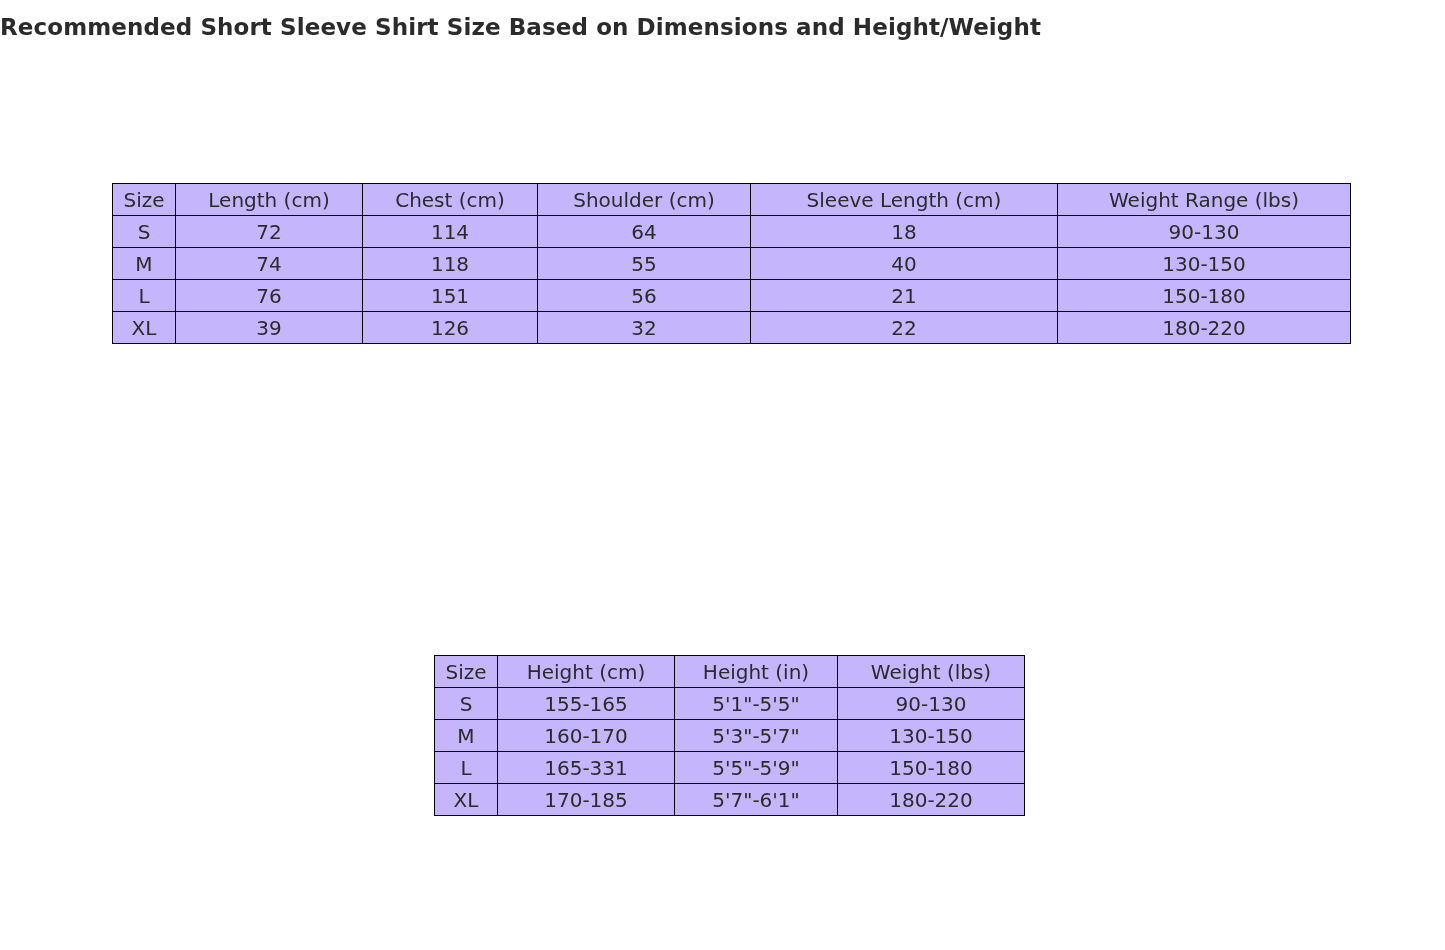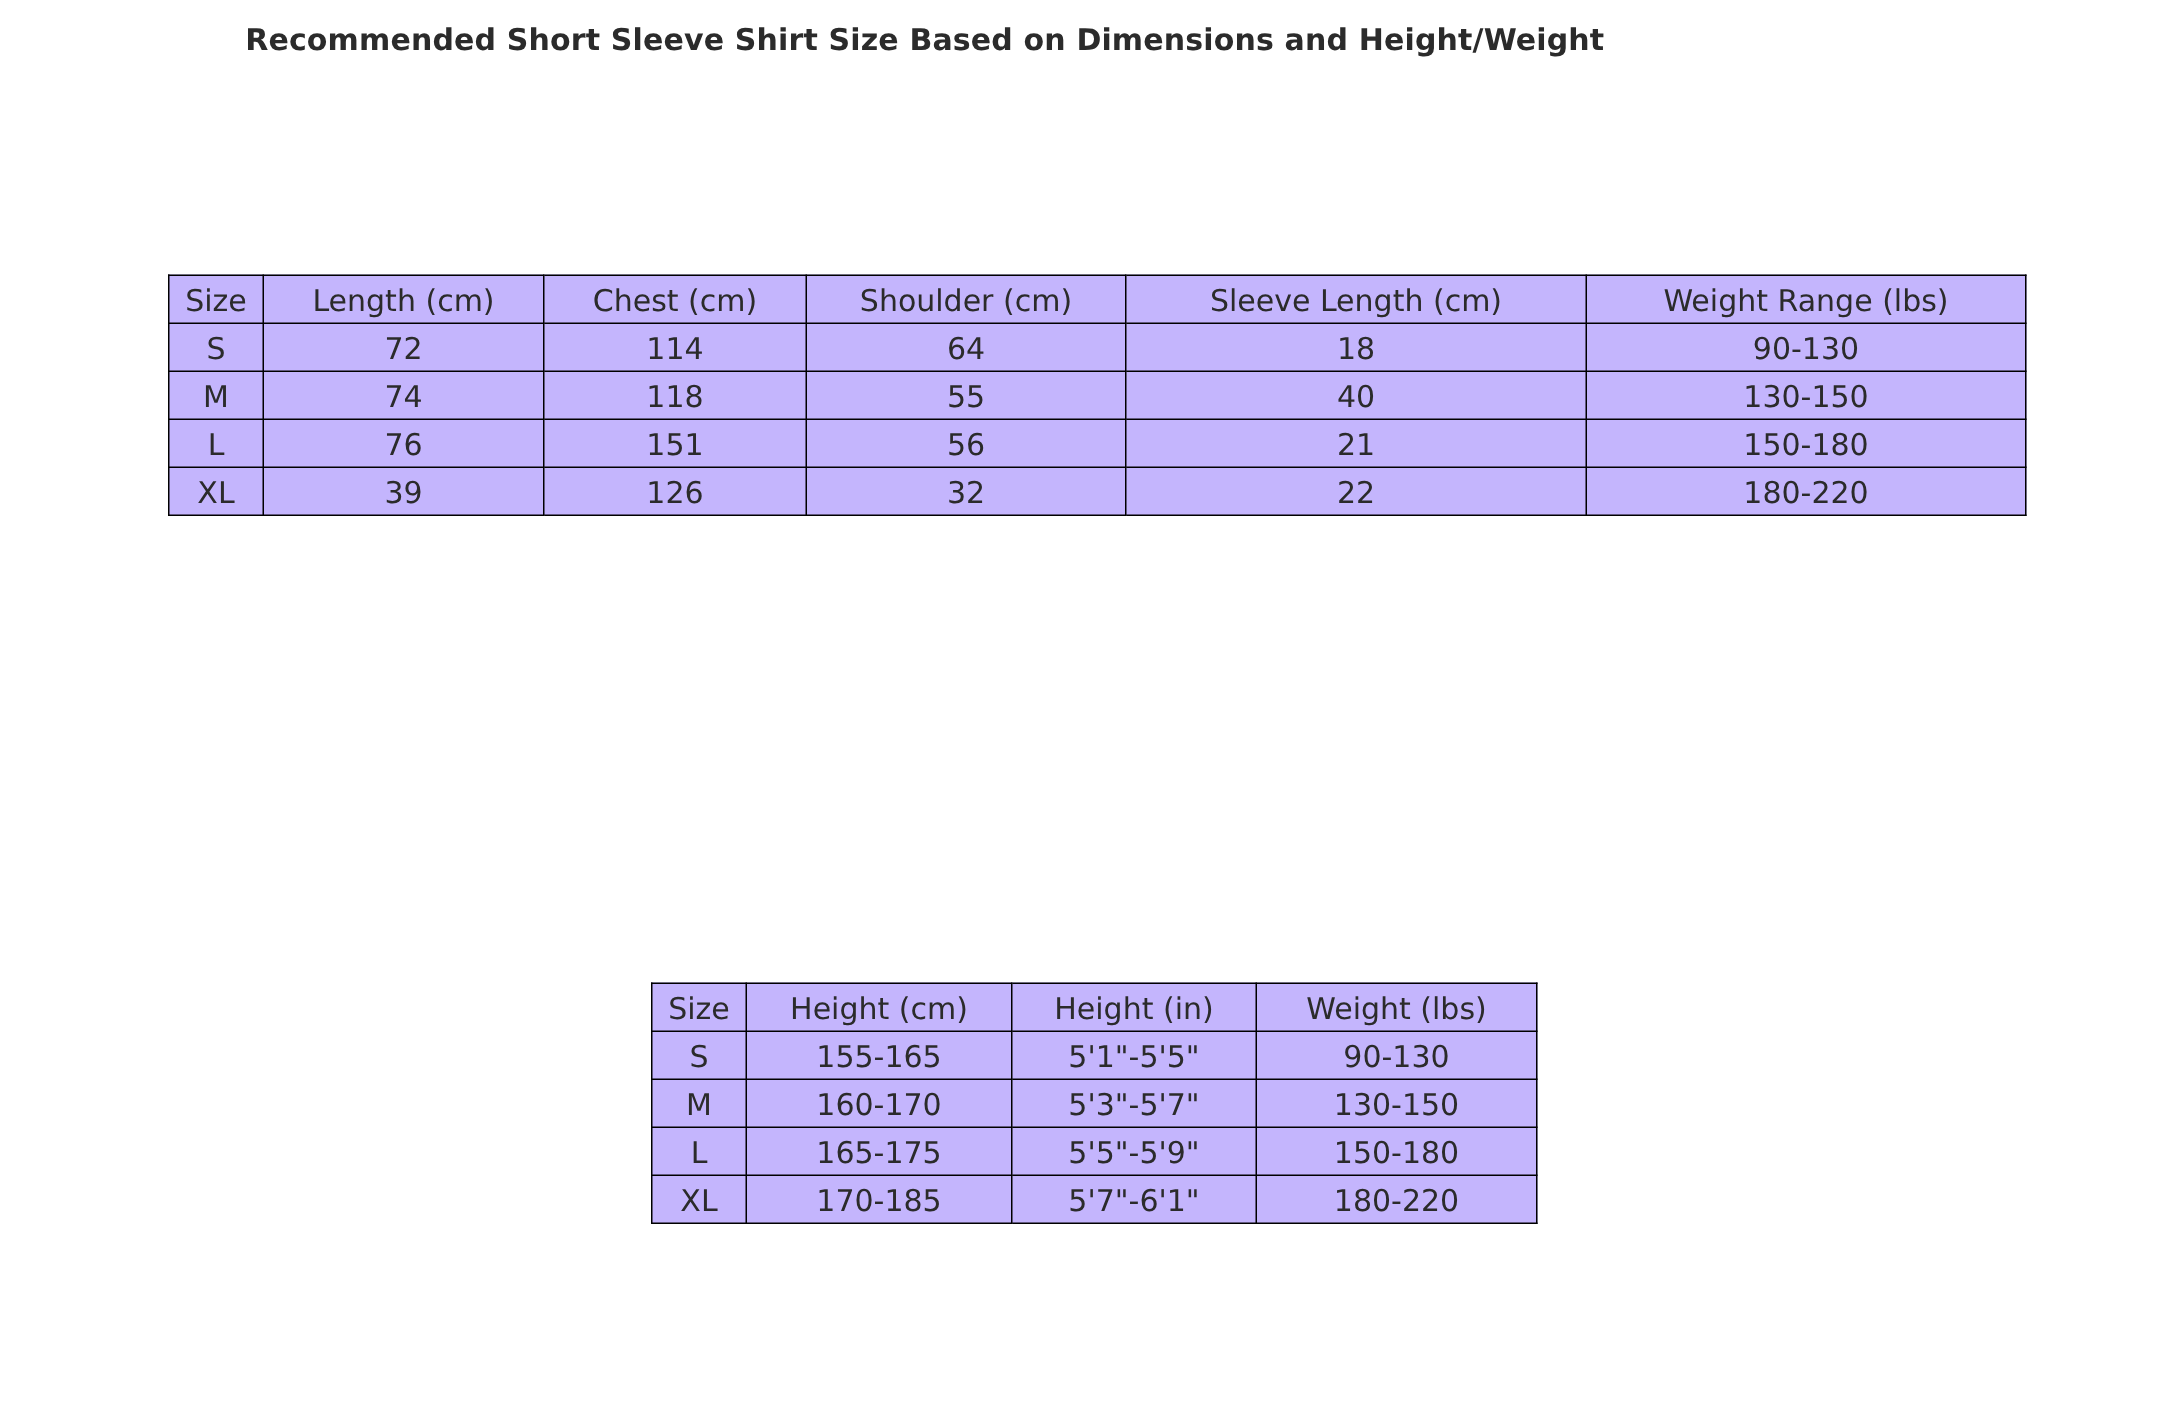--- a/index.html
+++ b/index.html
@@ -13,22 +13,21 @@
     position: relative;
     font-family: "DejaVu Sans", sans-serif;
     color: #222222;
     overflow: hidden;
   }
   #page-title {
     position: absolute;
     left: 0;
     top: 14px;
     width: 1233px;
-    text-align: center;
-    font-size: 20px;
+    font-size: 23px;
     font-weight: bold;
     color: #2b2b2b;
     letter-spacing: 0.1px;
     white-space: nowrap;
   }
   table.grid {
     border-collapse: collapse;
     position: absolute;
     background: #c4b5fd;
   }
@@ -146,21 +145,21 @@
       <td>90-130</td>
     </tr>
     <tr>
       <td>M</td>
       <td>160-170</td>
       <td>5'3"-5'7"</td>
       <td>130-150</td>
     </tr>
     <tr>
       <td>L</td>
-      <td>165-175</td>
+      <td>165-331</td>
       <td>5'5"-5'9"</td>
       <td>150-180</td>
     </tr>
     <tr>
       <td>XL</td>
       <td>170-185</td>
       <td>5'7"-6'1"</td>
       <td>180-220</td>
     </tr>
   </tbody>

